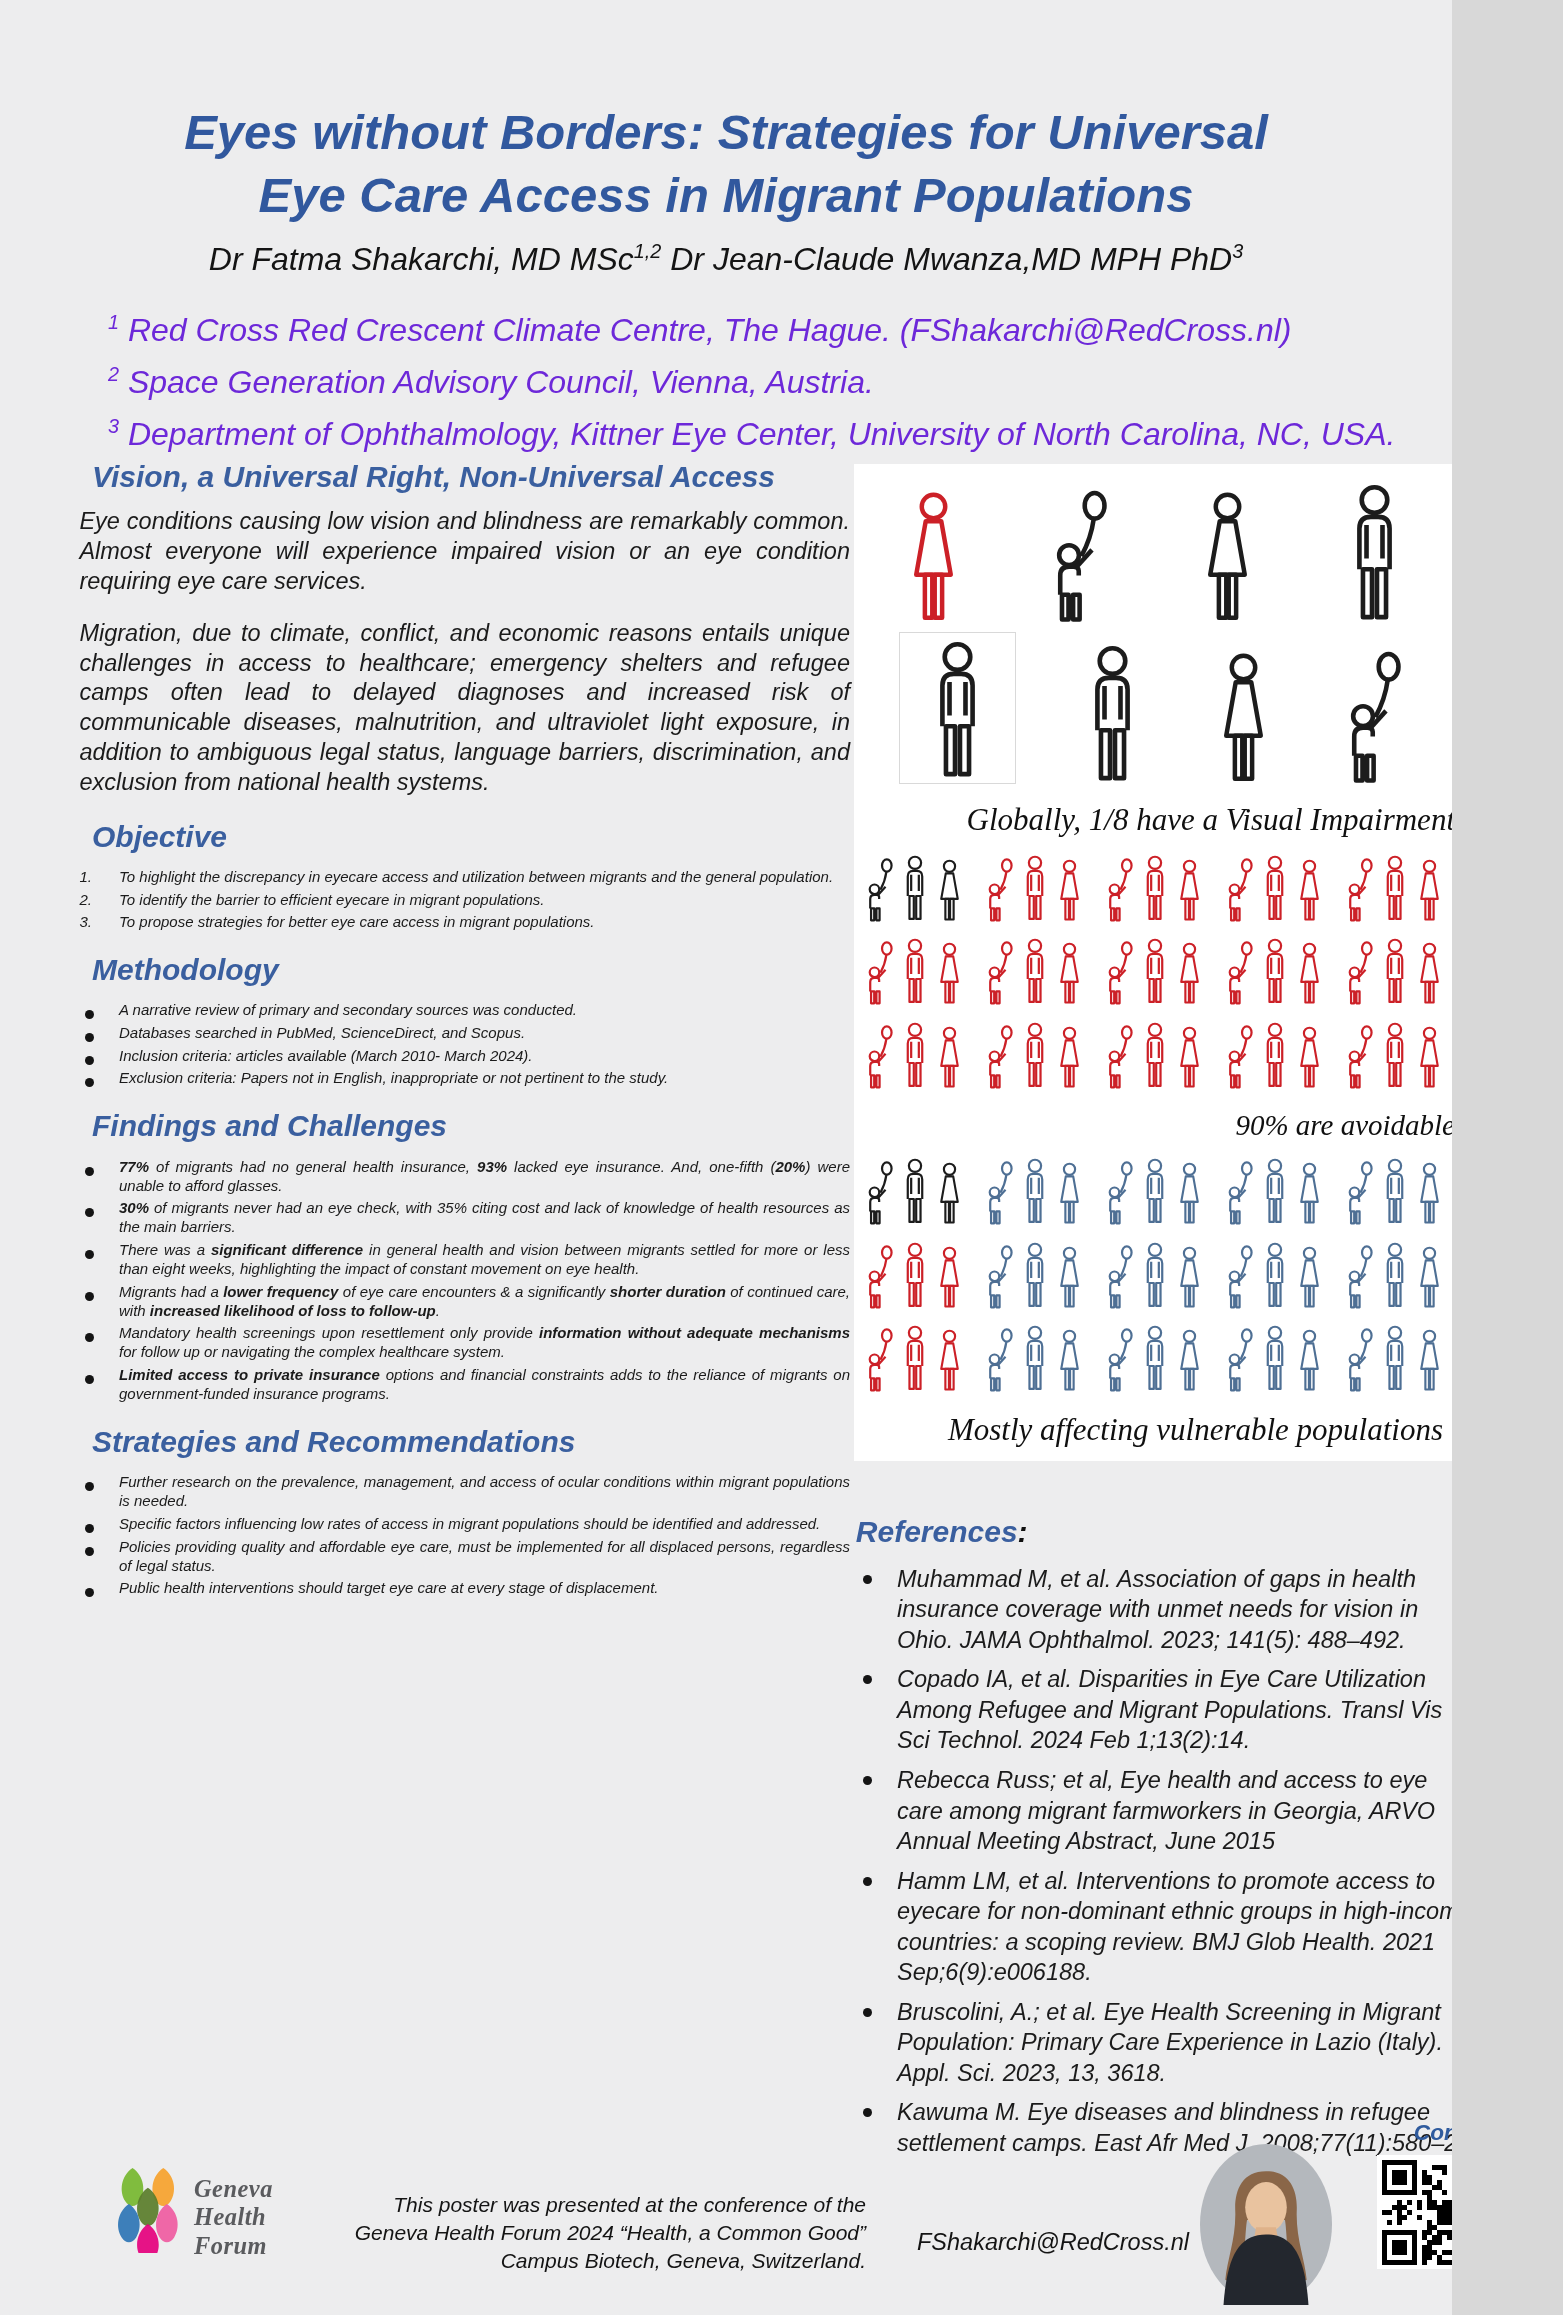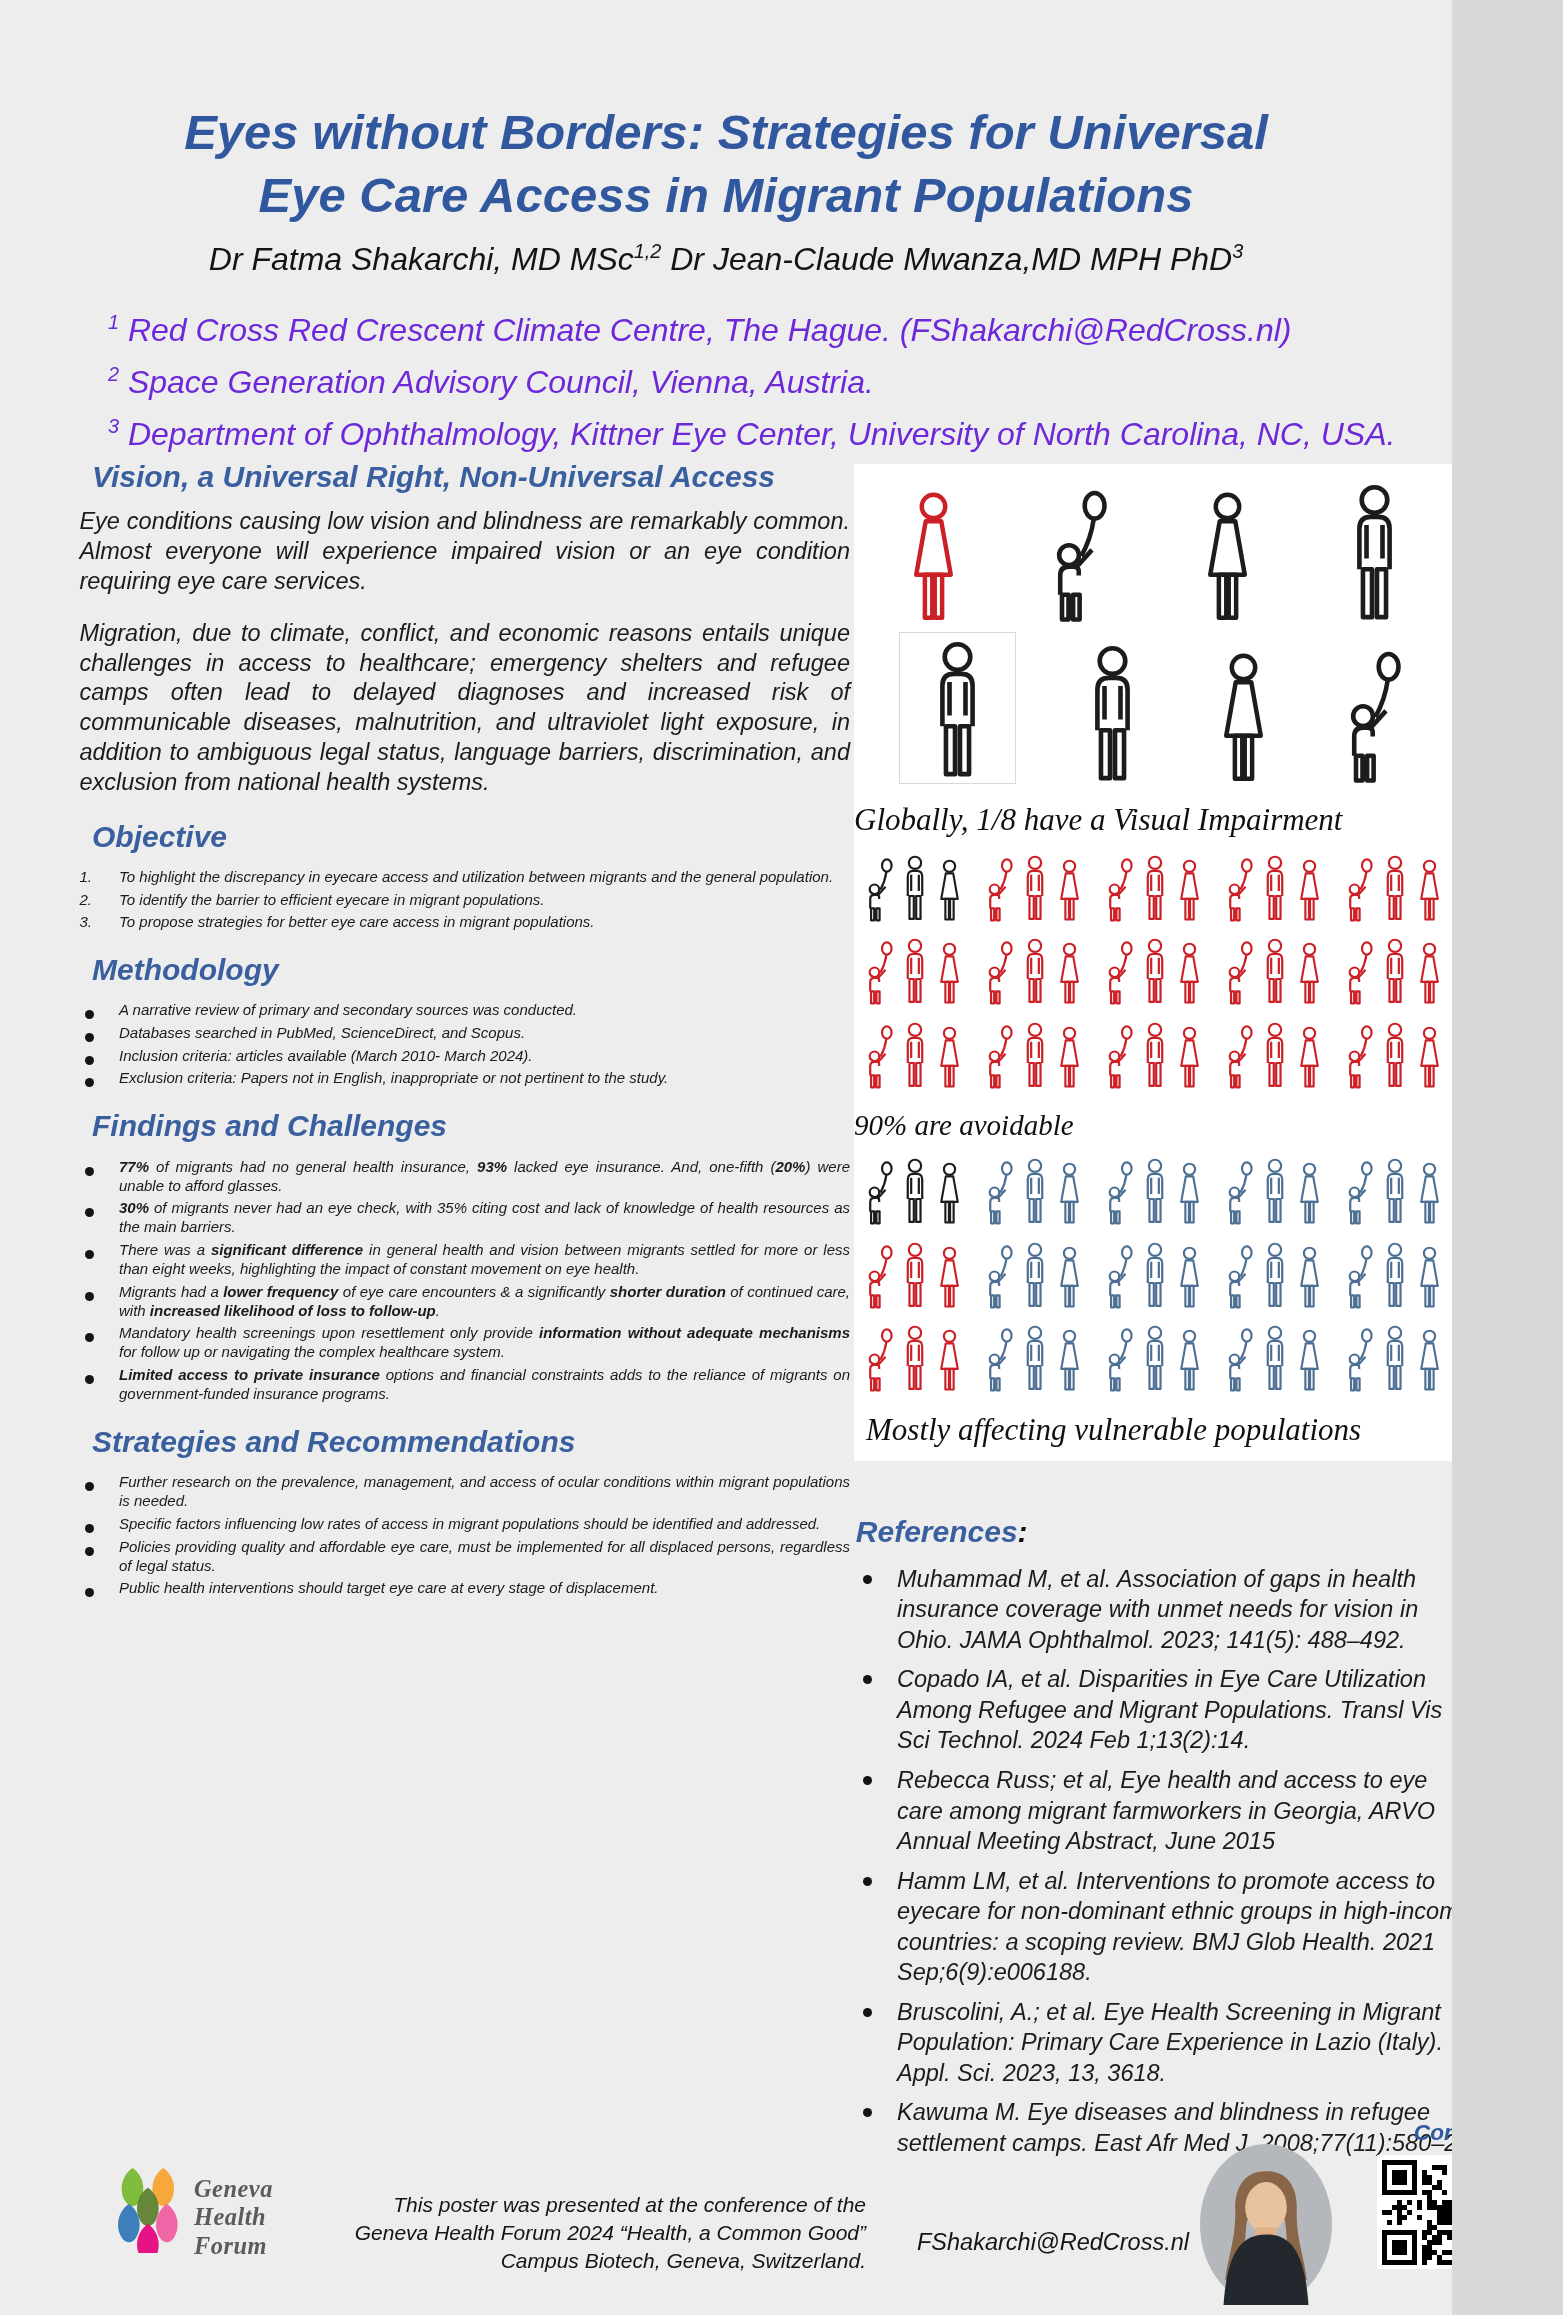--- a/index.html
+++ b/index.html
@@ -27,21 +27,21 @@
   ol.obj li::before{content:counter(obj) ".";position:absolute;left:5.4px;}
   ul.blt li::before{content:"";position:absolute;left:11px;top:10px;width:9px;height:9px;
        border-radius:50%;background:#141414;}
 
   
   .col-right{position:absolute;left:854px;top:464px;width:622px;}
   .panel{background:#ffffff;width:601px;padding:16.3px 0 12.7px;}
   .hero-row{display:flex;justify-content:space-between;align-items:flex-end;padding:0 45px;margin-bottom:9px;}
   .hero-cell{display:flex;align-items:flex-end;justify-content:center;}
   .hero-cell.boxed{border:1.8px solid #d9d9d9;padding:3.6px 22px;}
-  .cap{font-family:"Liberation Serif",serif;text-align:left;color:#101010;}
+  .cap{font-family:"Liberation Serif",serif;text-align:right;color:#101010;}
   .cap1{font-size:31px;margin:18px 0 3.6px;}
   .cap2{font-size:29px;margin:20px 0 1.8px;}
   .cap3{font-size:31px;margin:20px 12px 0;}
   .pict-row{display:flex;justify-content:space-between;align-items:flex-end;padding:0 9px;margin-top:14.5px;}
   .pict-group{display:flex;align-items:flex-end;gap:0.9px;}
 
   .refs-h{font-size:30px;font-weight:bold;color:#3a5f9f;margin:54px 0 14.5px 1.8px;}
   .refs-h .colon{color:#101010;}
   ul.refs{margin:0;padding:0;list-style:none;}
   ul.refs li{position:relative;padding-left:43px;font-size:23.5px;line-height:1.3;margin-bottom:9px;}

